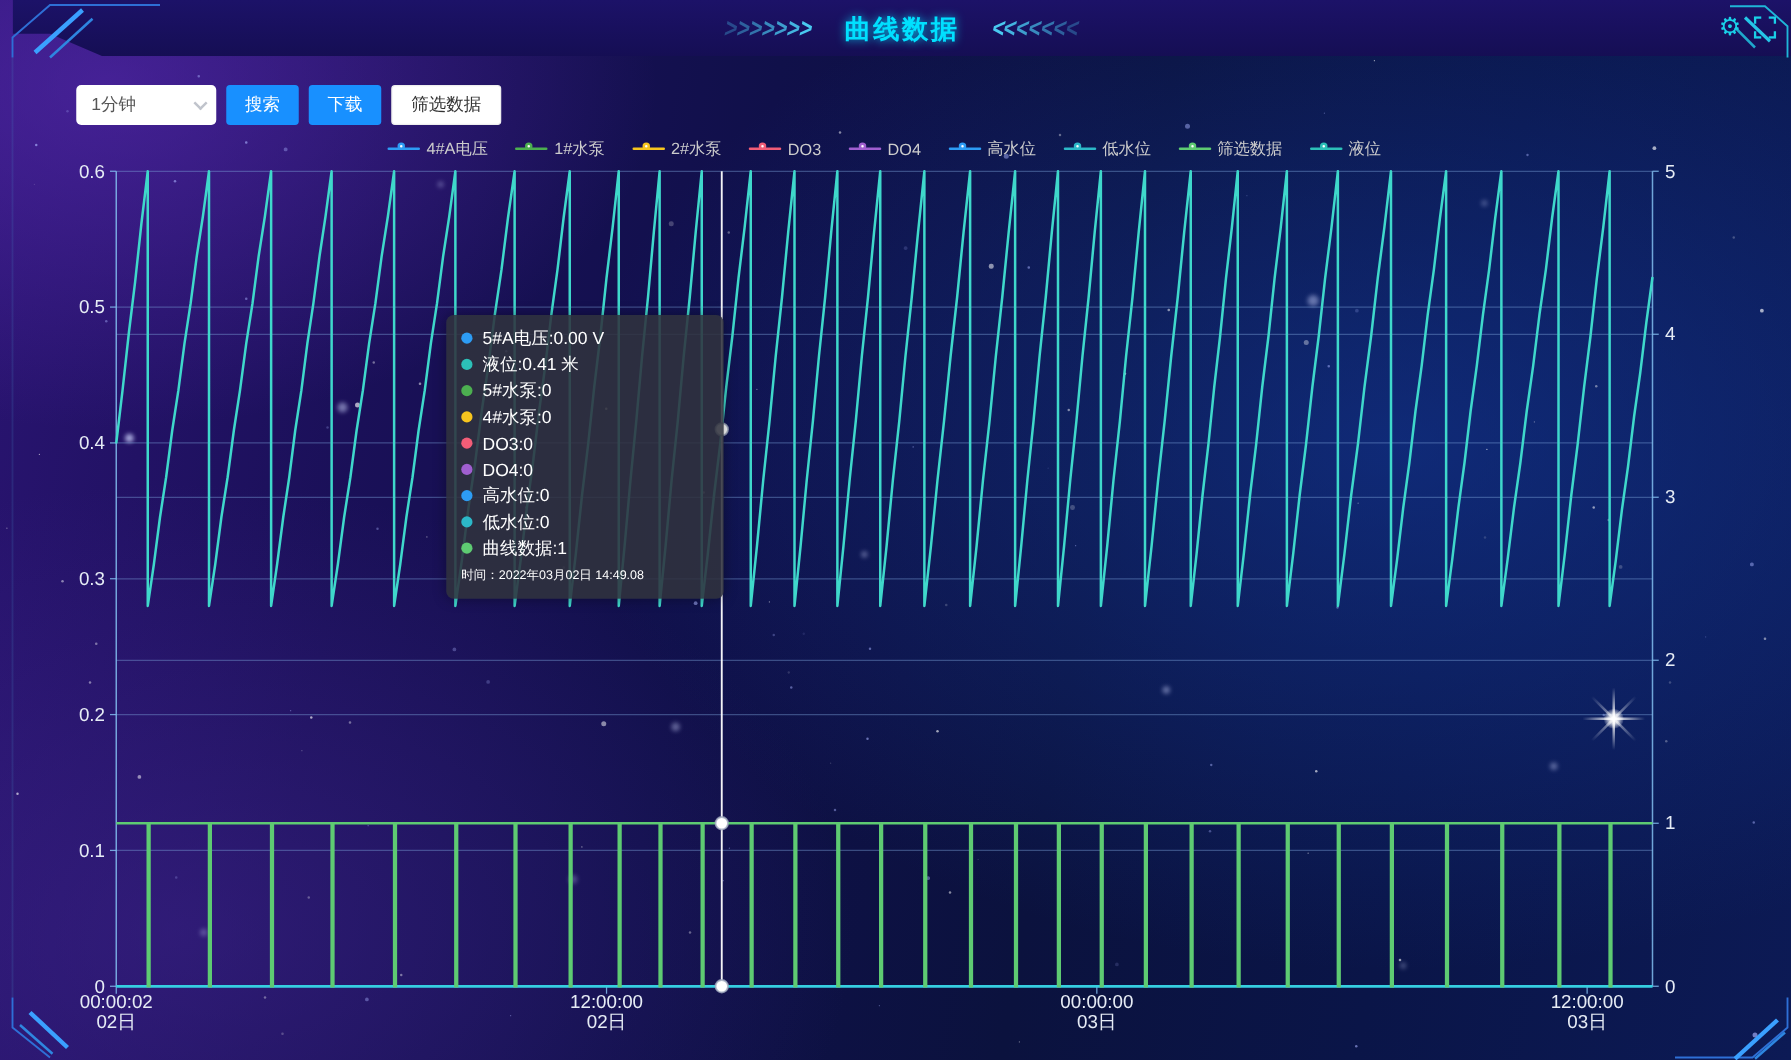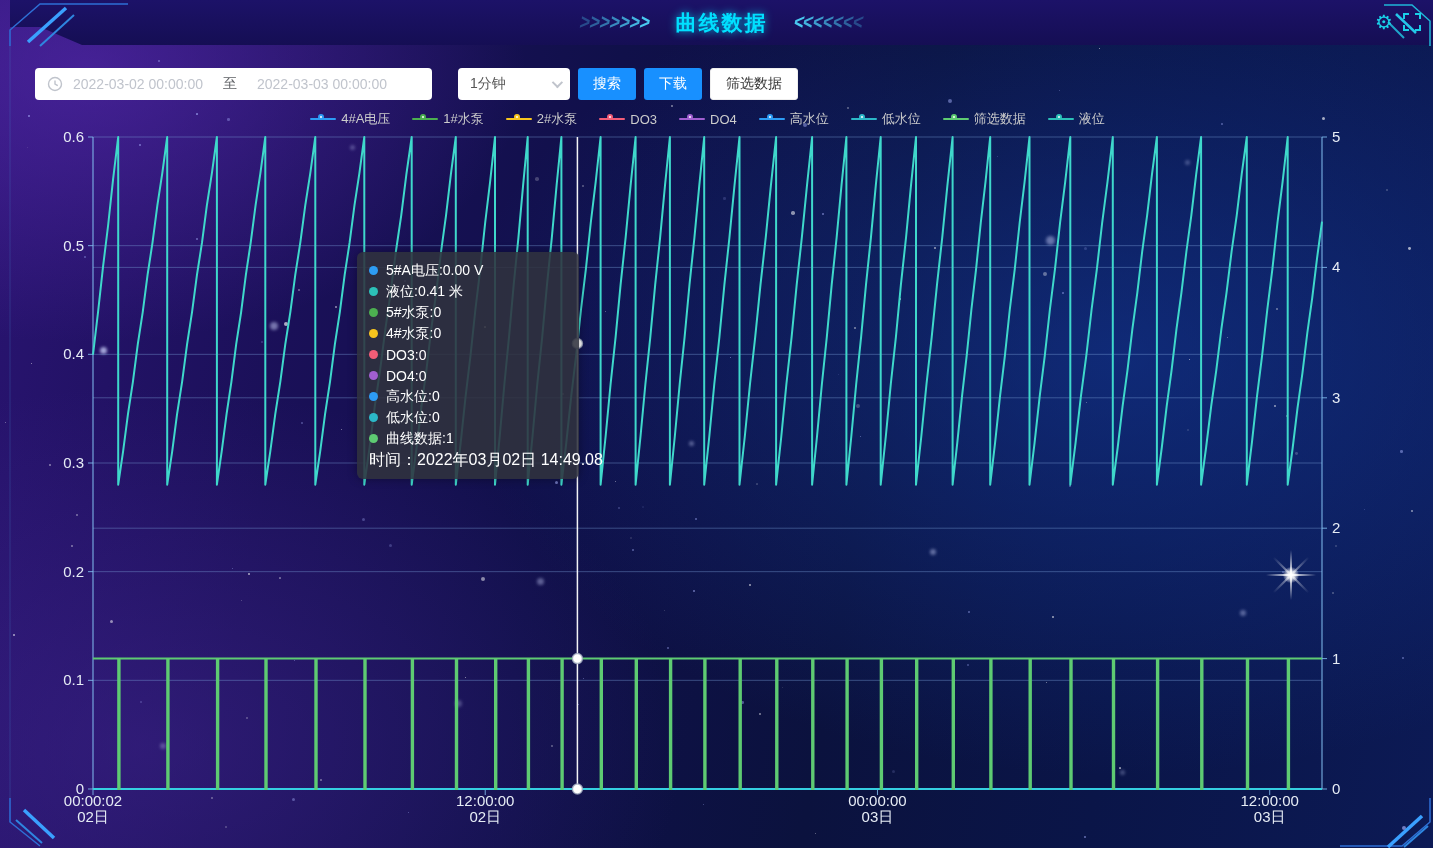--- a/index.html
+++ b/index.html
@@ -52,21 +52,21 @@
   .lg-line{position:absolute;left:0;top:5px;width:26px;height:2px;border-radius:1px;}
   .lg-dot{position:absolute;left:8px;top:1px;width:6px;height:6px;border-radius:50%;
     border:2px solid;background:#fdfdfd;}
   .lg-label{color:#ccc;font-size:13px;}
   #chart{position:absolute;inset:0;z-index:2;}
   .tooltip{position:absolute;left:357px;top:252px;width:222px;z-index:6;
     background:rgba(48,50,62,0.88);border-radius:6px;padding:8px 14px 8px 12px;
     box-shadow:0 0 10px rgba(0,0,0,.35);}
   .tt-row{display:flex;align-items:center;gap:8px;height:21px;color:#fff;font-size:14px;white-space:nowrap;}
   .tt-dot{width:9px;height:9px;border-radius:50%;flex:0 0 9px;}
-  .tt-time{color:#fff;font-size:16px;height:22px;display:flex;align-items:center;white-space:nowrap;}
+  .tt-time{color:#fff;font-size:10px;height:22px;display:flex;align-items:center;white-space:nowrap;}
 </style>
 </head>
 <body>
 
 <div class="stage">
 
   <div class="stars" id="stars">
       <span class="star" style="left: 270px; top: 322px; width: 8px; height: 8px; opacity: 0.5; background: rgb(207, 214, 255); filter: blur(1.5px);"></span>
       <span class="star" style="left: 1046px; top: 236px; width: 9px; height: 9px; opacity: 0.45; background: rgb(207, 214, 255); filter: blur(1.5px);"></span>
       <span class="star" style="left: 537px; top: 578px; width: 7px; height: 7px; opacity: 0.4; background: rgb(207, 214, 255); filter: blur(1.5px);"></span>
@@ -253,29 +253,20 @@
       <g stroke="#19d0e8" stroke-width="2" fill="none">
         <path d="M1,6 V1 H6"></path>
           <path d="M12,1 H17 V6"></path>
           <path d="M17,12 V17 H12"></path>
           <path d="M6,17 H1 V12"></path>
       </g>
     </svg>
   </div>
 
   <div class="toolbar">
-    <div class="datebox">
-      <svg width="16" height="16" viewBox="0 0 16 16">
-        <circle cx="8" cy="8" r="6.5" stroke="#c0c4cc" stroke-width="1.4" fill="none"></circle>
-        <path d="M8,4.5 V8 L10.8,9.6" stroke="#c0c4cc" stroke-width="1.4" fill="none"></path>
-      </svg>
-      <span class="date-text">2022-03-02 00:00:00</span>
-      <span class="sep">至</span>
-      <span class="date-text">2022-03-03 00:00:00</span>
-    </div>
     <div class="selectbox">
       <span>1分钟</span>
       <i class="sel-arrow"></i>
     </div>
     <button class="btn">搜索</button>
     <button class="btn">下载</button>
     <button class="btn btn-plain">筛选数据</button>
   </div>
 
   <div class="legend" id="legend">

